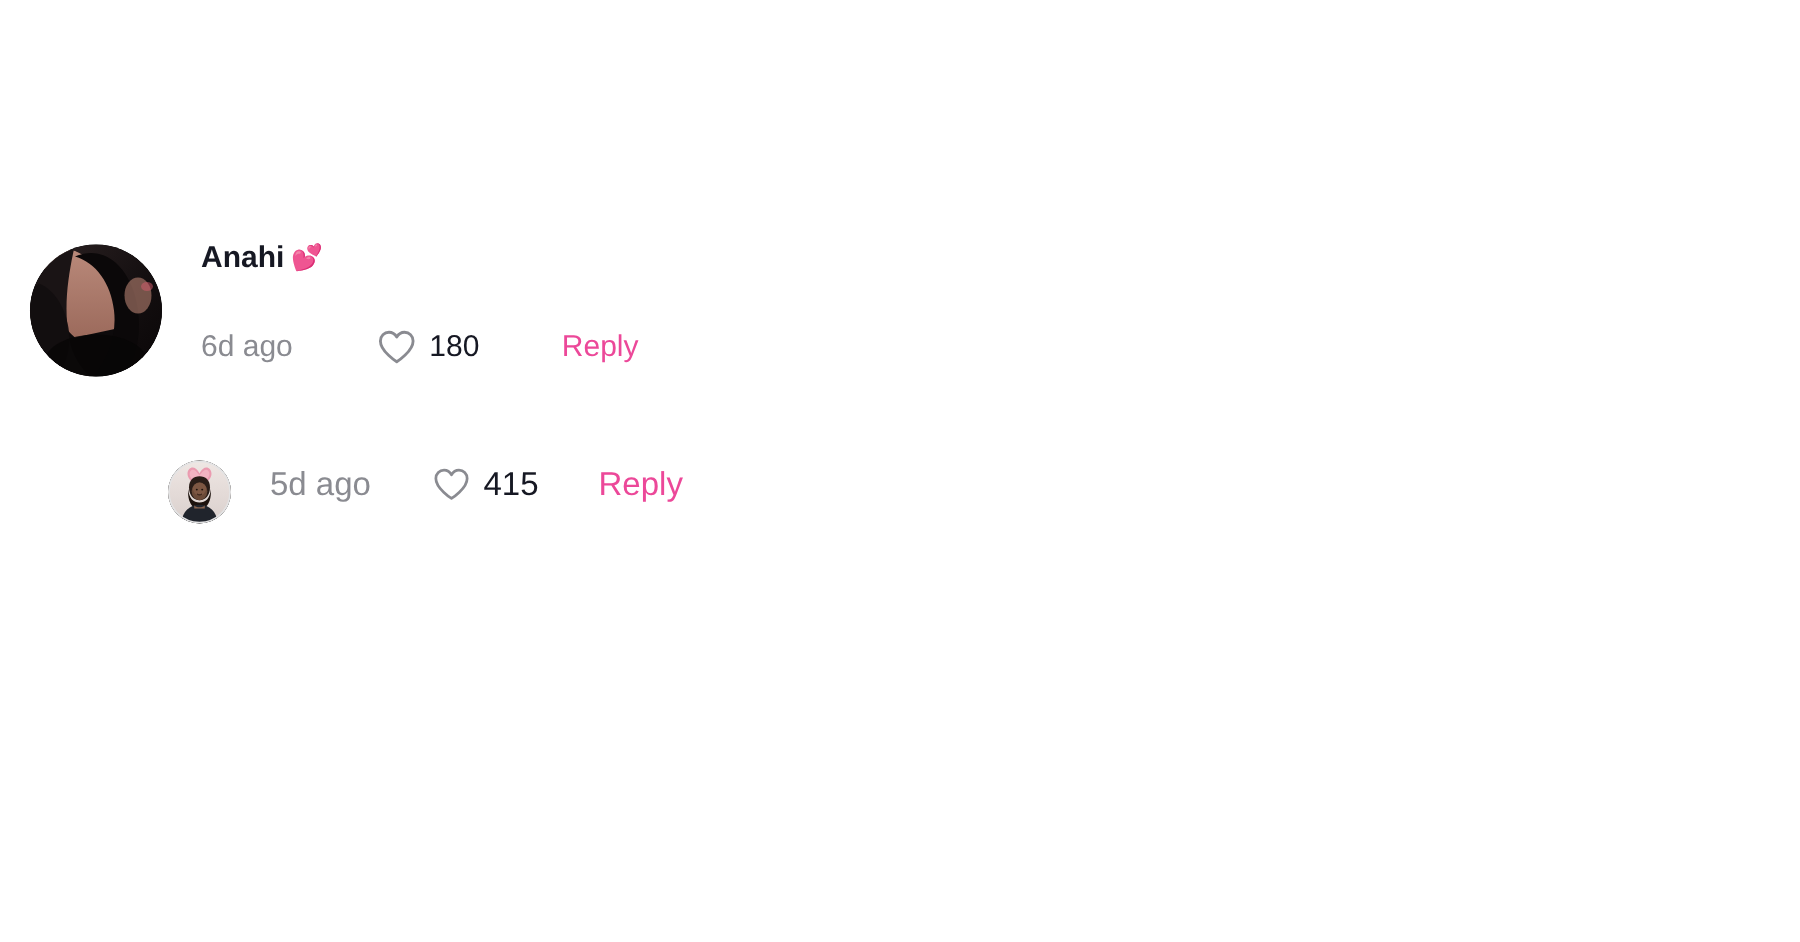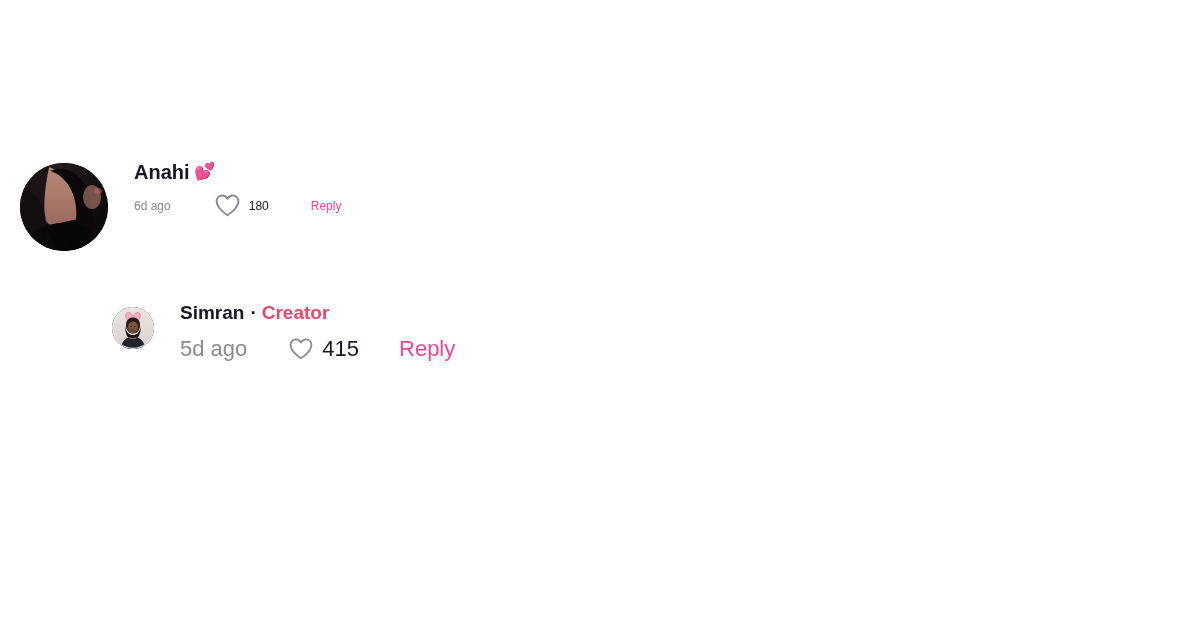--- a/index.html
+++ b/index.html
@@ -108,21 +108,21 @@
   .inline-emoji {
     display: inline-block;
     vertical-align: -3px;
   }
 
   
   .meta-row {
     display: flex;
     align-items: center;
   }
-  .meta-row--root { margin-top: 5px; font-size: 12px; }
+  .meta-row--root { margin-top: 31px; font-size: 20px; gap: 13px; }
   .meta-row--reply { margin-top: 7px; font-size: 22px; }
 
   .timestamp {
     color: #8a8b91;
   }
   .like-group {
     display: flex;
     align-items: center;
     color: #161823;
   }
@@ -231,25 +231,20 @@
           <path d="M13.5 19 C13 25 14.5 29 17 31 L25 31 C27.5 29 29 25 28.5 19 C28 25.5 25 28 21 28 C17 28 14 25.5 13.5 19 Z" fill="#1c120d"></path>
           <path d="M9 42 C9 34.5 14.5 29.5 21 29.5 C27.5 29.5 33 34.5 33 42 Z" fill="#20242c"></path>
           <path d="M17.5 29.8 C18.6 31.6 23.4 31.6 24.5 29.8 L24.5 32 L17.5 32 Z" fill="#8a6550"></path>
         </g>
         <circle cx="21" cy="21" r="20.4" fill="none" stroke="#e3e3e4" stroke-width="1.2"></circle>
       </svg>
     </div>
 
     <div class="comment-body">
 
-      <div class="username-row username-row--reply">
-        <span class="username">Simran</span>
-        <span class="dot-sep">·</span>
-        <span class="creator-badge" style="color: rgb(232, 72, 107);">Creator</span>
-      </div>
 
 
       <div class="meta-row meta-row--reply">
         <span class="timestamp" style="color: rgb(138, 139, 145);">5d ago</span>
         <span class="like-group">
           <span class="heart-icon">
             <svg width="24" height="22" viewBox="0 0 25 23" fill="none" xmlns="http://www.w3.org/2000/svg" aria-hidden="true">
               <path d="M12.5 21.2 C12.5 21.2 1.6 14.3 1.6 7.3 C1.6 3.9 4.2 1.5 7.3 1.5 C9.5 1.5 11.4 2.8 12.5 4.7 C13.6 2.8 15.5 1.5 17.7 1.5 C20.8 1.5 23.4 3.9 23.4 7.3 C23.4 14.3 12.5 21.2 12.5 21.2 Z" stroke="#8a8b91" stroke-width="1.9" stroke-linejoin="round"></path>
             </svg>
           </span>

